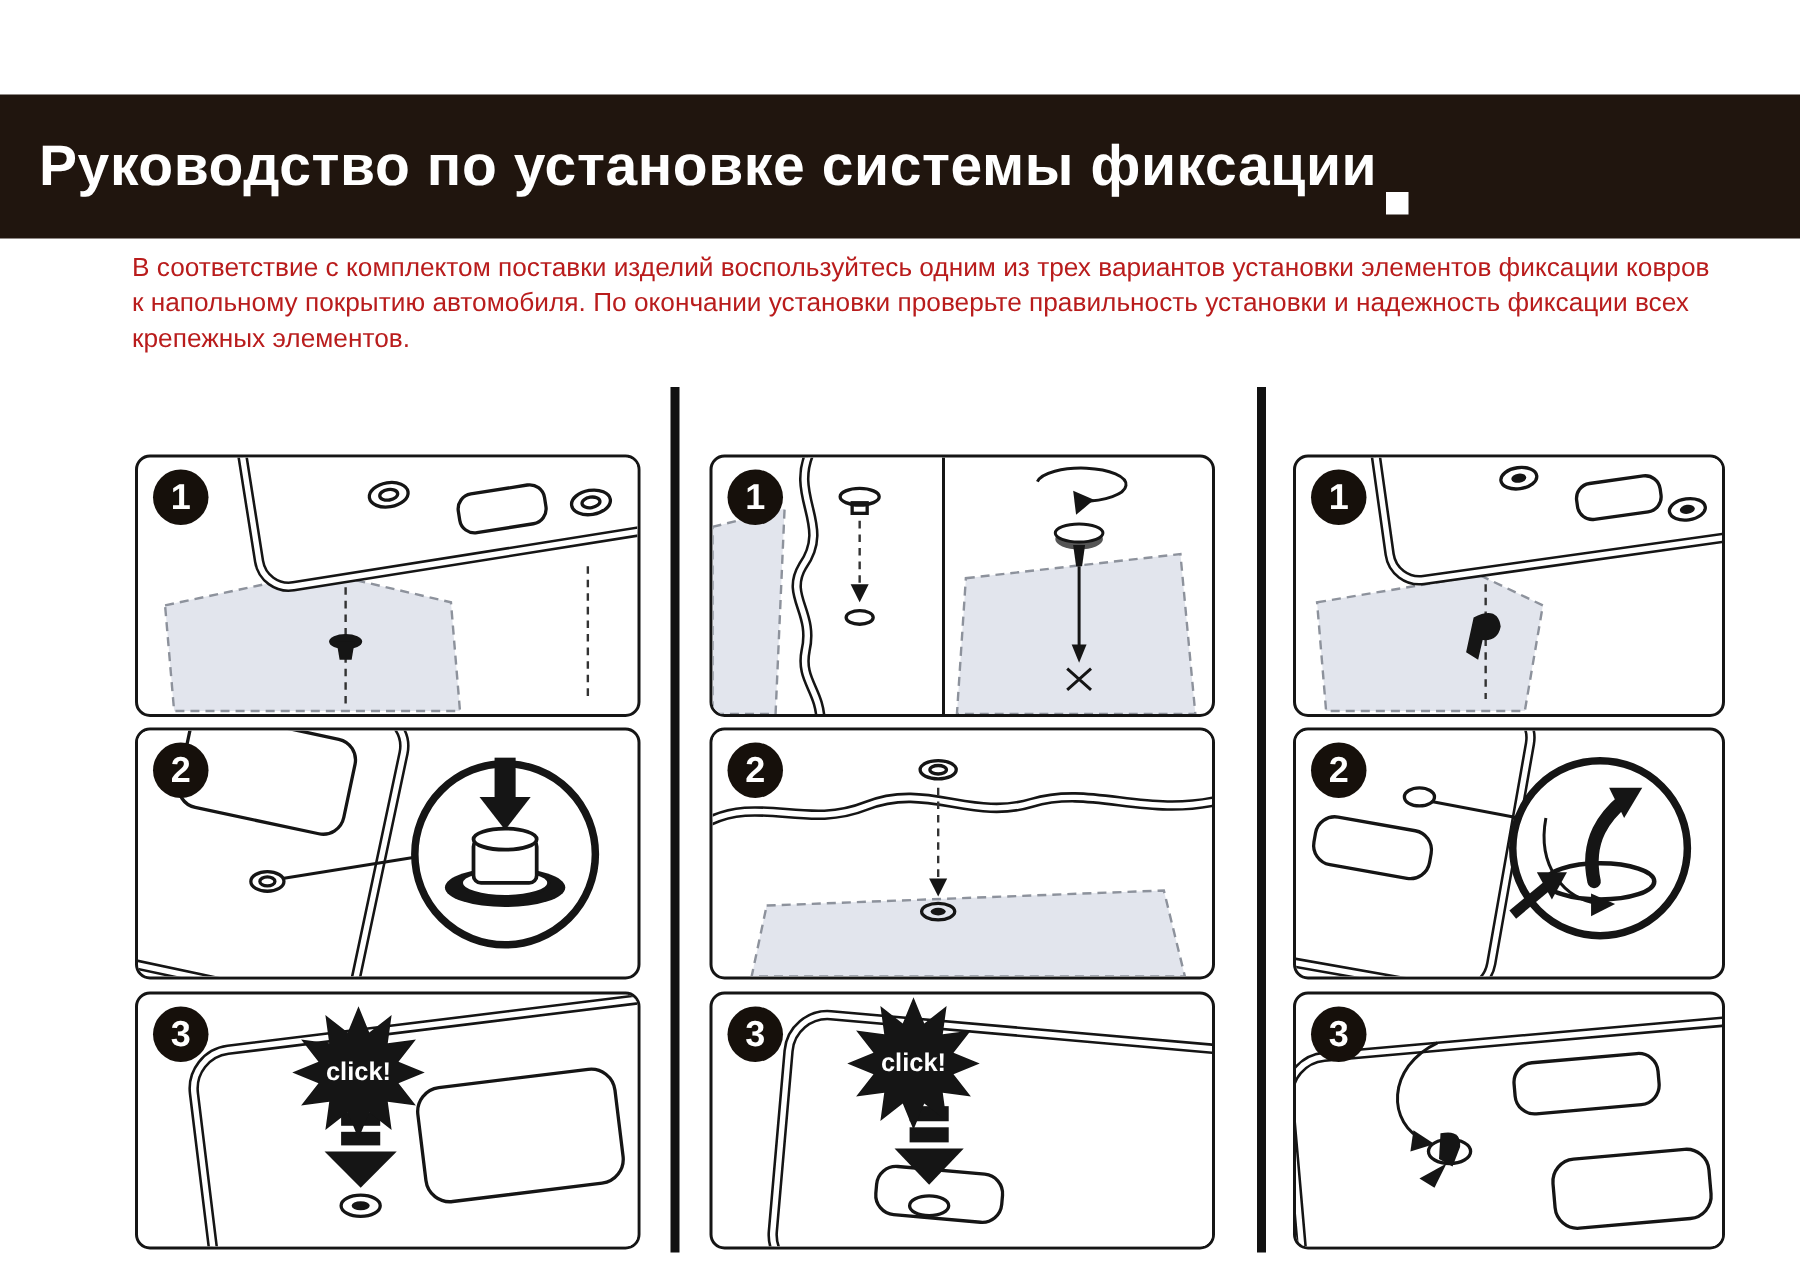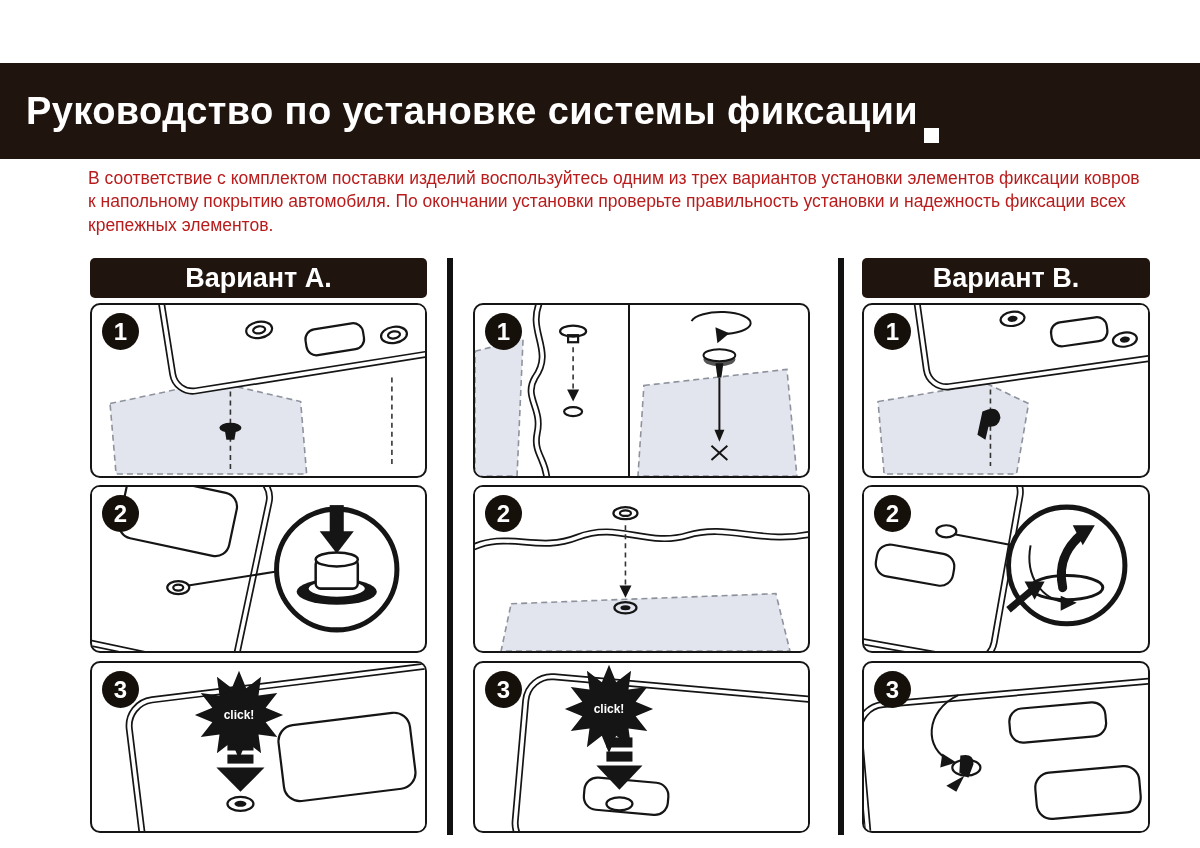--- a/index.html
+++ b/index.html
@@ -26,21 +26,21 @@
 
   .split{display:flex;width:100%;height:100%;}
   .cell-l{width:46%;height:100%;}
   .cell-r{width:54%;height:100%;border-left:2.5px solid #151515;box-sizing:border-box;}
   .cell-l svg,.cell-r svg{display:block;width:100%;height:100%;}
 
   .divider{position:absolute;top:225px;width:6px;height:577px;background:#111;}
 
   .burst{position:absolute;width:92px;height:92px;z-index:3;}
   .burst svg{position:absolute;inset:0;width:100%;height:100%;}
-  .burst span{position:absolute;inset:0;display:flex;align-items:center;justify-content:center;color:#fff;font-size:12px;font-weight:700;text-align:right;}
+  .burst span{position:absolute;inset:0;display:flex;align-items:center;justify-content:center;color:#fff;font-size:17px;font-weight:700;text-align:right;}
 
   
   .o{fill:#fff;stroke:#151515;stroke-width:7;stroke-linejoin:round;}
   .i{fill:none;stroke:#fff;stroke-width:3.6;stroke-linejoin:round;}
   .s{fill:none;stroke:#151515;stroke-width:2.2;}
   .dash{fill:#e2e5ed;stroke:#8d929c;stroke-width:1.6;stroke-dasharray:6 4;}
   .dl{stroke:#333;stroke-width:1.6;stroke-dasharray:5 4;fill:none;}
   .blk{fill:#151515;stroke:none;}
   .tn{stroke:#151515;stroke-width:2;fill:none;}
 </style>
@@ -50,23 +50,20 @@
 <div class="page">
 
   <div class="band">
     <div class="title">Руководство по установке системы фиксации</div>
     <span class="title-mark"></span>
   </div>
 
   <div class="intro">В соответствие с комплектом поставки изделий воспользуйтесь одним из трех вариантов установки элементов фиксации ковров к напольному покрытию автомобиля. По окончании установки проверьте правильность установки и надежность фиксации всех крепежных элементов.</div>
 
   <div class="col" style="left:90px;width:337px;">
-    <div class="vhead">
-      <span>Вариант А.</span>
-    </div>
 
     <div class="panel r1">
       <svg viewBox="0 0 332 170" preserveAspectRatio="none">
         <polygon class="dash" points="18,98 122,76 208,96 214,168 24,168"></polygon>
         <g transform="rotate(-9 210 30)">
           <rect class="o" x="76" y="-72" width="286" height="140" rx="20"></rect>
           <rect class="i" x="76" y="-72" width="286" height="140" rx="20"></rect>
           <ellipse class="s" cx="168" cy="18" rx="13" ry="8"></ellipse>
           <ellipse class="s" cx="168" cy="18" rx="6" ry="3.5"></ellipse>
           <rect class="s" x="212" y="26" width="58" height="26" rx="10"></rect>
@@ -193,23 +190,20 @@
         </svg>
         <span>click!</span>
       </div>
       <div class="badge">3</div>
     </div>
   </div>
 
   <div class="divider" style="left:838px;"></div>
 
   <div class="col" style="left:862px;width:288px;">
-    <div class="vhead">
-      <span>Вариант В.</span>
-    </div>
 
     <div class="panel r1">
       <svg viewBox="0 0 283 170" preserveAspectRatio="none">
         <polygon class="dash" points="14,96 122,78 164,98 152,168 20,168"></polygon>
         <g transform="rotate(-8 190 25)">
           <rect class="o" x="58" y="-78" width="266" height="144" rx="20"></rect>
           <rect class="i" x="58" y="-78" width="266" height="144" rx="20"></rect>
           <ellipse class="s" cx="150" cy="8" rx="12" ry="7"></ellipse>
           <ellipse class="blk" cx="150" cy="8" rx="5" ry="3"></ellipse>
           <rect class="s" x="186" y="18" width="56" height="24" rx="10"></rect>

